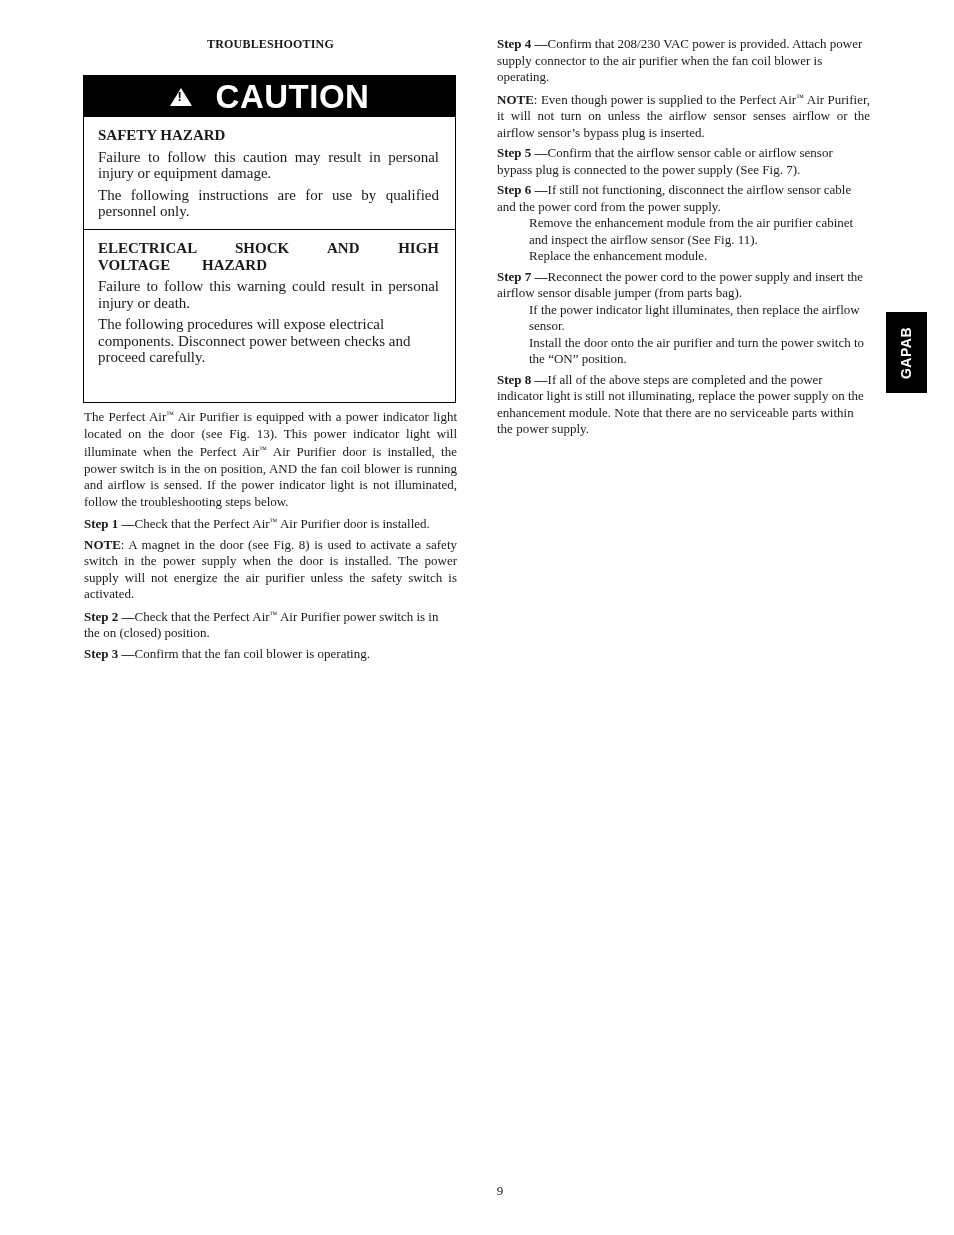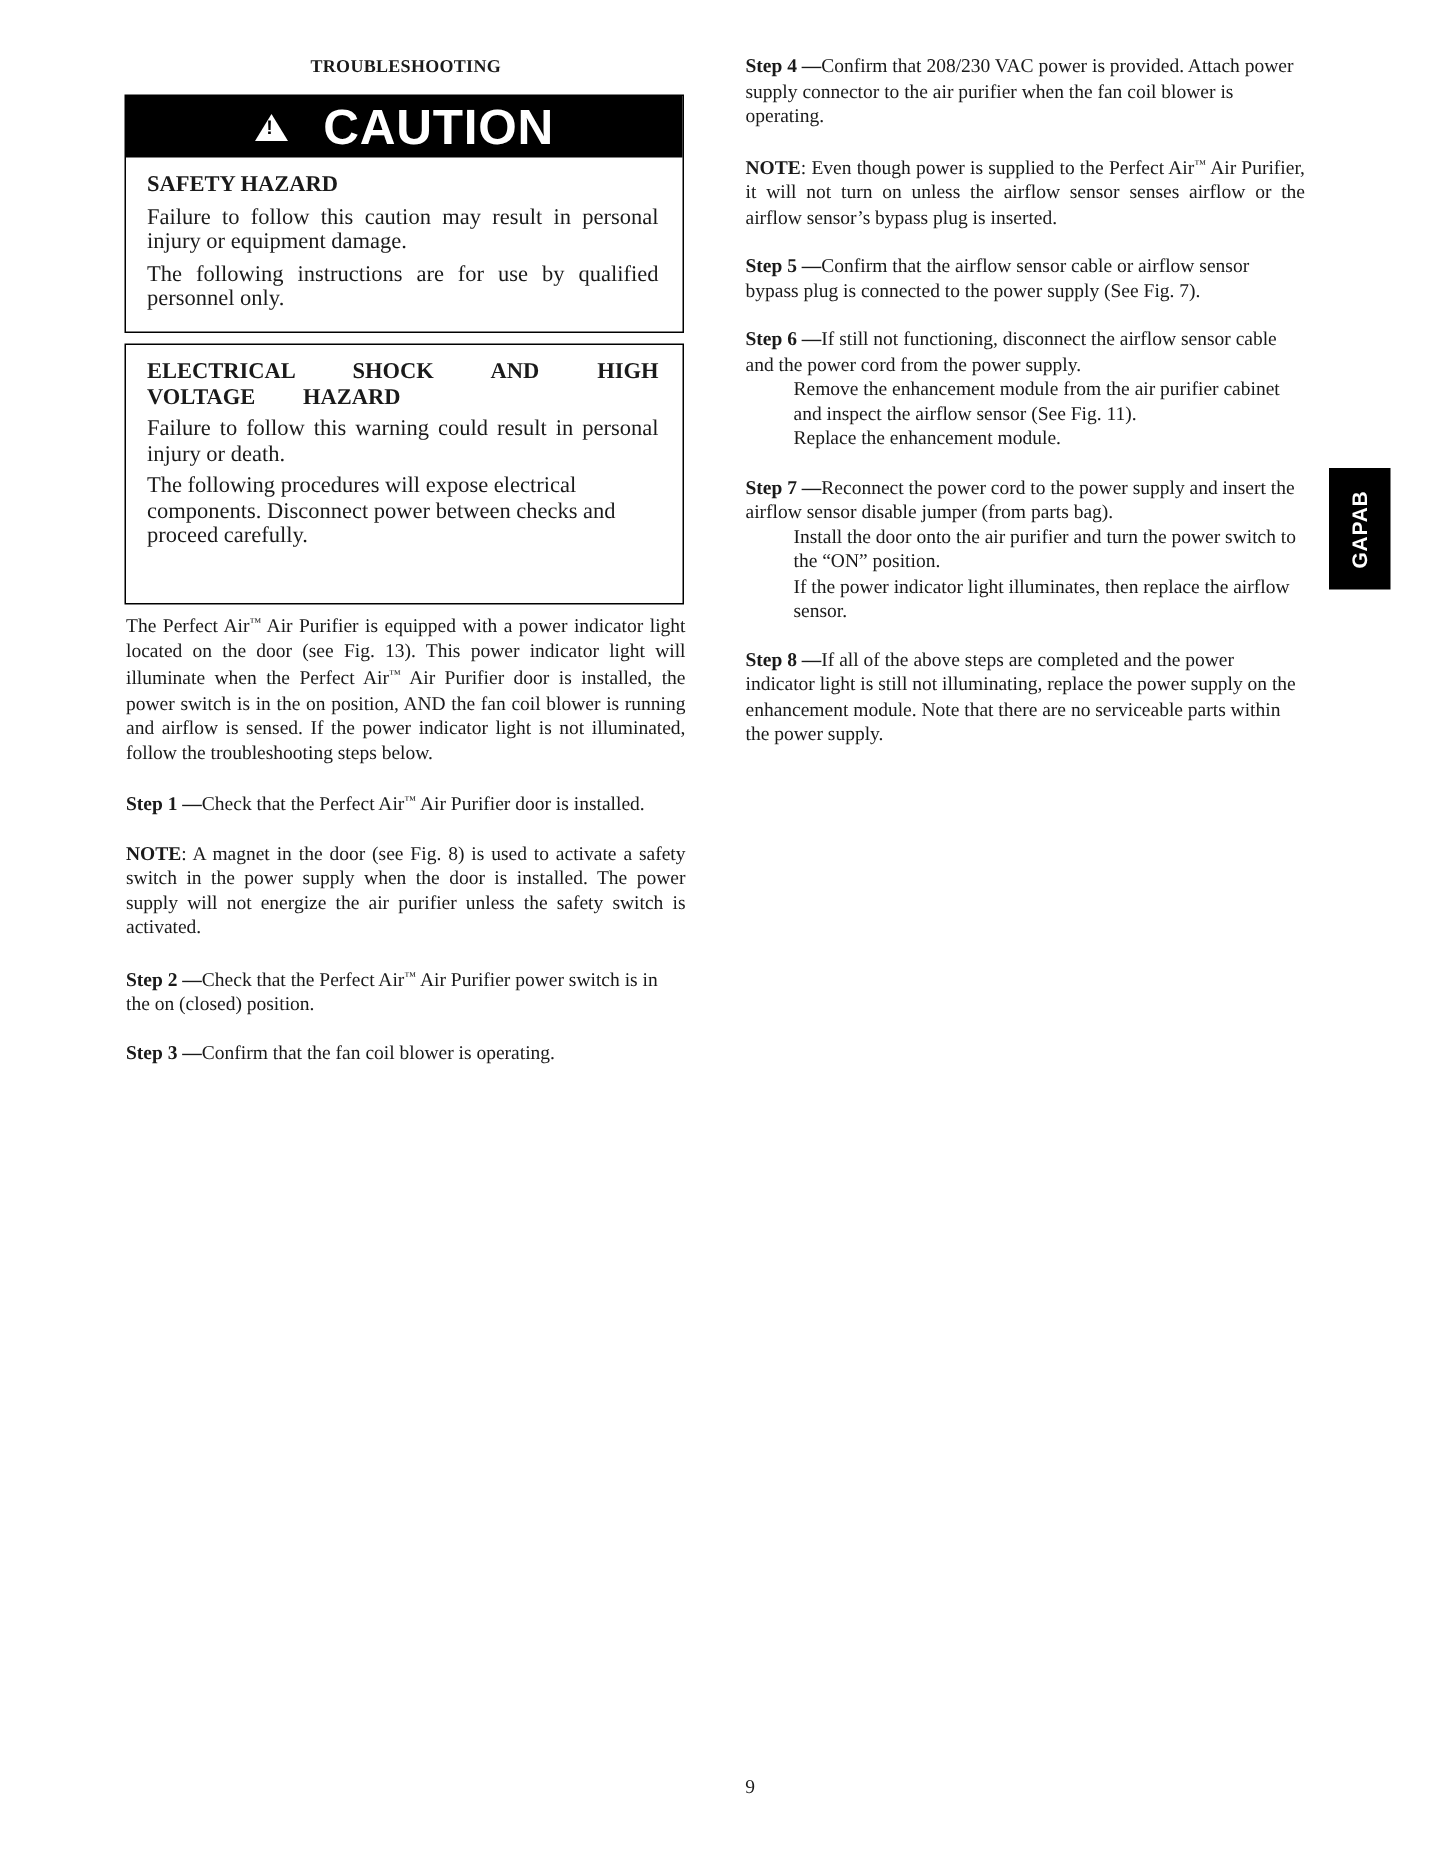--- a/index.html
+++ b/index.html
@@ -11,26 +11,26 @@
   .notice-header { background: #000; color: #fff; height: 41px; display: flex; align-items: center;
                    justify-content: center; font-family: "Liberation Sans", "DejaVu Sans", sans-serif;
                    font-weight: bold; font-size: 33px; letter-spacing: 0.5px; }
   .notice-header .tri { width: 0; height: 0; border-left: 11px solid transparent; border-right: 11px solid transparent;
                         border-bottom: 18px solid #fff; position: relative; margin-right: 24px; }
   .notice-header .tri::after { content: "!"; position: absolute; left: -3px; top: 2px; color: #000;
                                font-size: 13px; font-weight: bold; line-height: 14px; }
   .notice-body { padding: 10px 16px 0 14px; font-size: 15px; line-height: 16.5px; }
   .notice-body .hazard { font-weight: bold; text-align: justify; text-align-last: left; margin: 0 0 5px 0; }
   .notice-body p { margin: 0 0 5px 0; text-align: justify; }
-  .caution { top: 63px; height: 157px; }
+  .caution { top: 75px; height: 157px; }
   .warning { top: 229px; height: 172px; }
   .warning .hazard { word-spacing: 28px; }
   .para { font-size: 13px; line-height: 16.5px; margin: 0; text-align: justify; }
   .para.left { text-align: left; }
-  .para + .para { margin-top: 16px; }
+  .para + .para { margin-top: 4px; }
   .para.cont { margin-top: 0 !important; margin-left: 32px; }
   .step-label, .note-label { font-weight: bold; }
   .tm { font-size: 8px; vertical-align: 4px; }
   .left-text { position: absolute; left: 84px; top: 407px; width: 373px; }
   .right-text { position: absolute; left: 497px; top: 36px; width: 373px; }
   .side-tab { position: absolute; left: 886px; top: 312px; width: 41px; height: 81px; background: #000;
               display: flex; align-items: center; justify-content: center; }
   .side-tab span { color: #fff; font-family: "Liberation Sans", "DejaVu Sans", sans-serif; font-weight: bold;
                    font-size: 14px; transform: rotate(-90deg); white-space: nowrap; letter-spacing: 0.5px; }
   .page-number { position: absolute; left: 490px; top: 1183px; width: 20px; text-align: center; font-size: 13px; }
@@ -77,22 +77,22 @@
 
   <p class="para"><span class="note-label">NOTE</span><span>:  Even though power is supplied to the Perfect Air</span><span class="tm">™</span><span> Air Purifier, it will not turn on unless the airflow sensor senses airflow or the airflow sensor’s bypass plug is inserted.</span></p>
 
   <p class="para left"><span class="step-label">Step 5 —</span><span>Confirm that the airflow sensor cable or airflow sensor bypass plug is connected to the power supply (See Fig. 7).</span></p>
 
   <p class="para left"><span class="step-label">Step 6 —</span><span>If still not functioning, disconnect the airflow sensor cable and the power cord from the power supply.</span></p>
   <p class="para left cont">Remove the enhancement module from the air purifier cabinet and inspect the airflow sensor (See Fig. 11).</p>
   <p class="para left cont">Replace the enhancement module.</p>
 
   <p class="para left"><span class="step-label">Step 7 —</span><span>Reconnect the power cord to the power supply and insert the airflow sensor disable jumper (from parts bag).</span></p>
+  <p class="para left cont">If the power indicator light illuminates, then replace the airflow sensor.</p>
   <p class="para left cont">Install the door onto the air purifier and turn the power switch to the “ON” position.</p>
-  <p class="para left cont">If the power indicator light illuminates, then replace the airflow sensor.</p>
 
   <p class="para left"><span class="step-label">Step 8 —</span><span>If all of the above steps are completed and the power indicator light is still not illuminating, replace the power supply on the enhancement module. Note that there are no serviceable parts within the power supply.</span></p>
 </div>
 
 <div class="side-tab">
   <span>GAPAB</span>
 </div>
 
 <div class="page-number">9</div>
 

